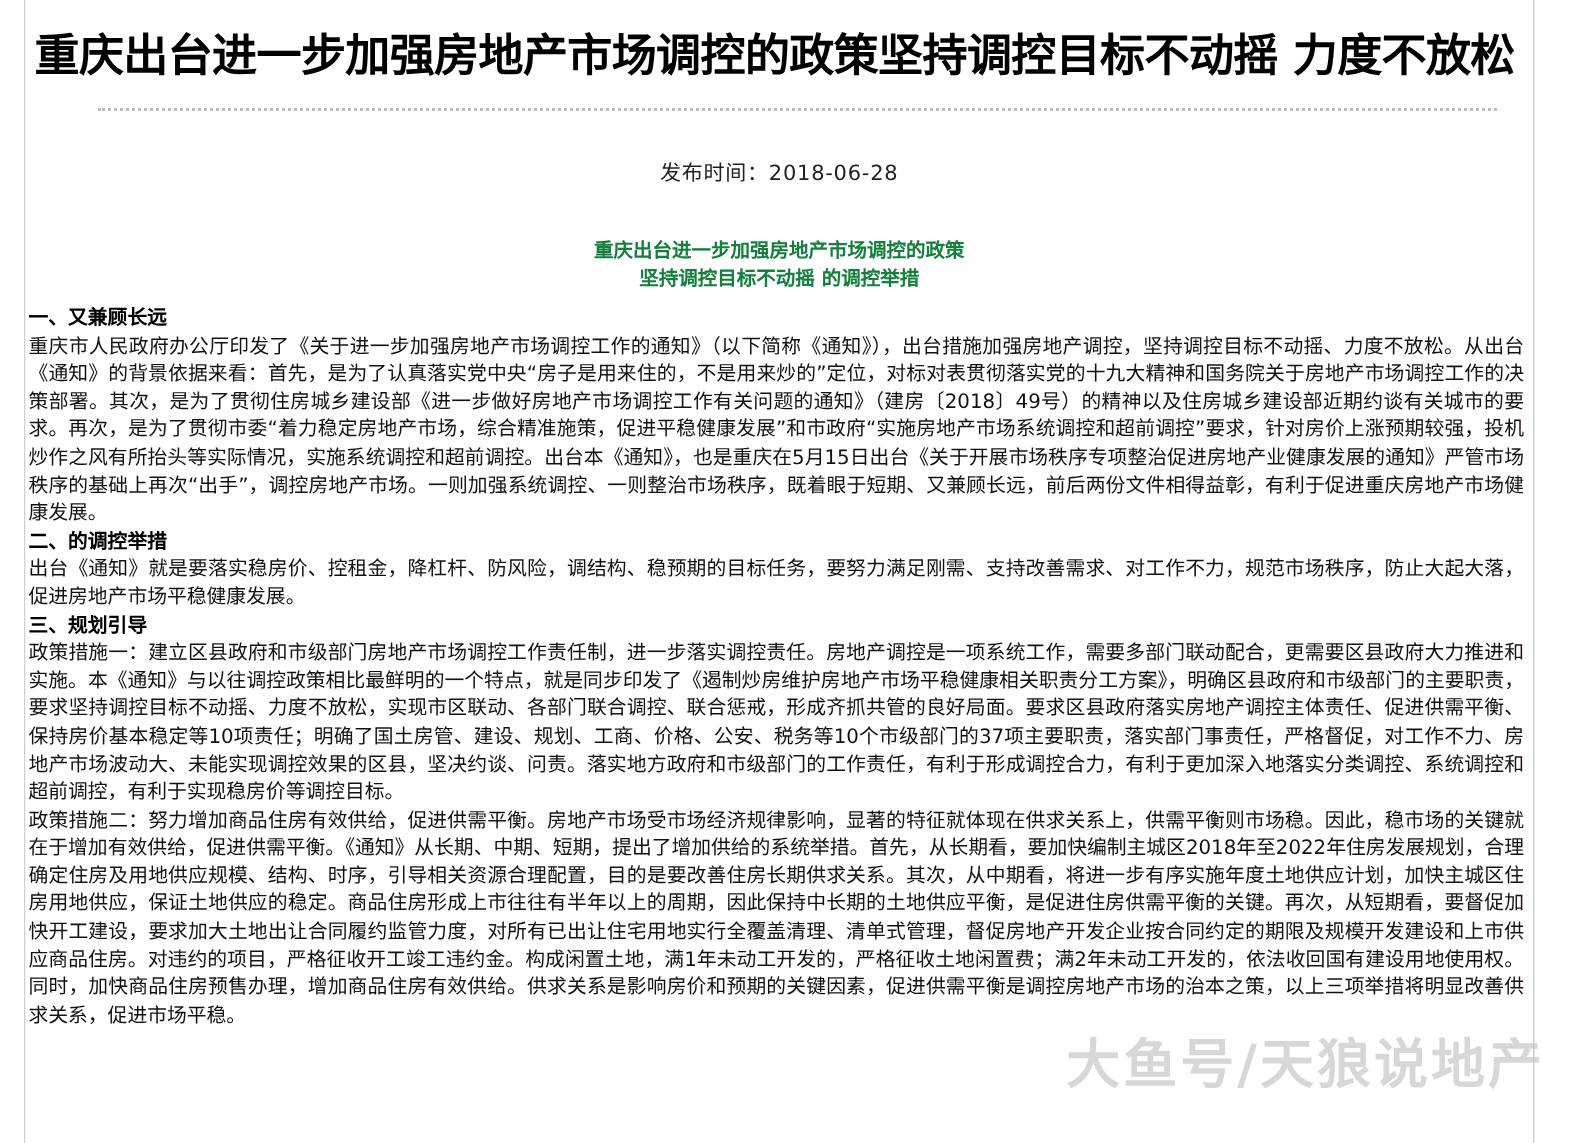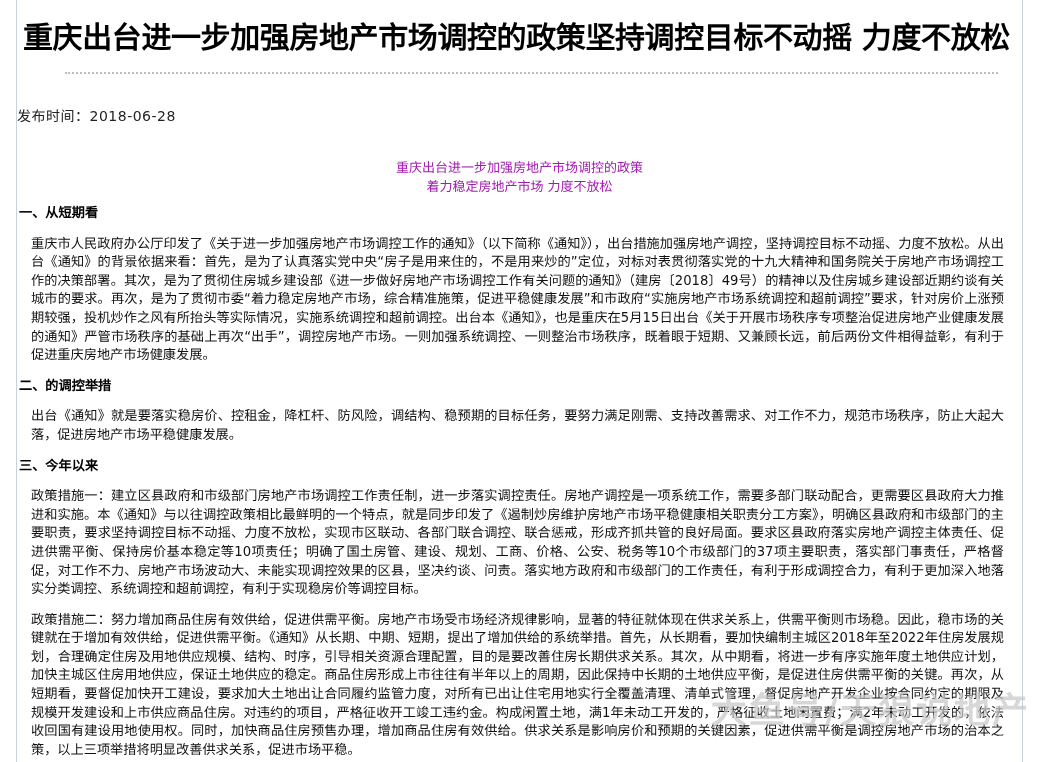--- a/index.html
+++ b/index.html
@@ -62,54 +62,55 @@
   .rule-dotted {
     margin: 14px 24px 0 48px;
     height: 0;
     border-top: 2px dotted #b9bfc4;
   }
 
   
   .publish-time {
     margin: 0;
     padding: 32px 0 0 0;
+    text-align: center;
     font-size: 14px;
     line-height: 20px;
     color: #222222;
     letter-spacing: 0.5px;
   }
 
   
   .subtitle-block {
     padding: 32px 0 0 0;
     text-align: center;
   }
   .subtitle-line {
     font-size: 13px;
     line-height: 19px;
-    color: #a21caf;
-    font-weight: 400;
+    color: #15803d;
+    font-weight: 700;
   }
 
   
   .body-text {
     padding: 8px 6px 0 2px;
   }
   .section-heading {
     font-size: 13.2px;
     line-height: 18.6px;
     color: #000000;
     font-weight: 600;
     margin: 0;
   }
   .para {
     font-size: 13.2px;
     line-height: 18.6px;
     color: #111111;
-    margin: 12px;
+    margin: 0;
     text-align: justify;
     text-justify: inter-ideograph;
     word-break: break-all;
   }
 
   
   .watermark {
     position: absolute;
     right: 18px;
     bottom: 36px;
@@ -135,32 +136,32 @@
   <div class="content">
 
     <h1 class="headline">重庆出台进一步加强房地产市场调控的政策坚持调控目标不动摇 力度不放松</h1>
 
     <div class="rule-dotted"></div>
 
     <div class="publish-time">发布时间：2018-06-28</div>
 
     <div class="subtitle-block">
       <div class="subtitle-line">重庆出台进一步加强房地产市场调控的政策</div>
-      <div class="subtitle-line">着力稳定房地产市场 力度不放松</div>
+      <div class="subtitle-line">坚持调控目标不动摇 的调控举措</div>
     </div>
 
     <div class="body-text">
 
-      <p class="section-heading">一、从短期看</p>
+      <p class="section-heading">一、又兼顾长远</p>
       <p class="para">重庆市人民政府办公厅印发了《关于进一步加强房地产市场调控工作的通知》（以下简称《通知》），出台措施加强房地产调控，坚持调控目标不动摇、力度不放松。从出台《通知》的背景依据来看：首先，是为了认真落实党中央“房子是用来住的，不是用来炒的”定位，对标对表贯彻落实党的十九大精神和国务院关于房地产市场调控工作的决策部署。其次，是为了贯彻住房城乡建设部《进一步做好房地产市场调控工作有关问题的通知》（建房〔2018〕49号）的精神以及住房城乡建设部近期约谈有关城市的要求。再次，是为了贯彻市委“着力稳定房地产市场，综合精准施策，促进平稳健康发展”和市政府“实施房地产市场系统调控和超前调控”要求，针对房价上涨预期较强，投机炒作之风有所抬头等实际情况，实施系统调控和超前调控。出台本《通知》，也是重庆在5月15日出台《关于开展市场秩序专项整治促进房地产业健康发展的通知》严管市场秩序的基础上再次“出手”，调控房地产市场。一则加强系统调控、一则整治市场秩序，既着眼于短期、又兼顾长远，前后两份文件相得益彰，有利于促进重庆房地产市场健康发展。</p>
 
       <p class="section-heading">二、的调控举措</p>
       <p class="para">出台《通知》就是要落实稳房价、控租金，降杠杆、防风险，调结构、稳预期的目标任务，要努力满足刚需、支持改善需求、对工作不力，规范市场秩序，防止大起大落，促进房地产市场平稳健康发展。</p>
 
-      <p class="section-heading">三、今年以来</p>
+      <p class="section-heading">三、规划引导</p>
       <p class="para">政策措施一：建立区县政府和市级部门房地产市场调控工作责任制，进一步落实调控责任。房地产调控是一项系统工作，需要多部门联动配合，更需要区县政府大力推进和实施。本《通知》与以往调控政策相比最鲜明的一个特点，就是同步印发了《遏制炒房维护房地产市场平稳健康相关职责分工方案》，明确区县政府和市级部门的主要职责，要求坚持调控目标不动摇、力度不放松，实现市区联动、各部门联合调控、联合惩戒，形成齐抓共管的良好局面。要求区县政府落实房地产调控主体责任、促进供需平衡、保持房价基本稳定等10项责任；明确了国土房管、建设、规划、工商、价格、公安、税务等10个市级部门的37项主要职责，落实部门事责任，严格督促，对工作不力、房地产市场波动大、未能实现调控效果的区县，坚决约谈、问责。落实地方政府和市级部门的工作责任，有利于形成调控合力，有利于更加深入地落实分类调控、系统调控和超前调控，有利于实现稳房价等调控目标。</p>
       <p class="para">政策措施二：努力增加商品住房有效供给，促进供需平衡。房地产市场受市场经济规律影响，显著的特征就体现在供求关系上，供需平衡则市场稳。因此，稳市场的关键就在于增加有效供给，促进供需平衡。《通知》从长期、中期、短期，提出了增加供给的系统举措。首先，从长期看，要加快编制主城区2018年至2022年住房发展规划，合理确定住房及用地供应规模、结构、时序，引导相关资源合理配置，目的是要改善住房长期供求关系。其次，从中期看，将进一步有序实施年度土地供应计划，加快主城区住房用地供应，保证土地供应的稳定。商品住房形成上市往往有半年以上的周期，因此保持中长期的土地供应平衡，是促进住房供需平衡的关键。再次，从短期看，要督促加快开工建设，要求加大土地出让合同履约监管力度，对所有已出让住宅用地实行全覆盖清理、清单式管理，督促房地产开发企业按合同约定的期限及规模开发建设和上市供应商品住房。对违约的项目，严格征收开工竣工违约金。构成闲置土地，满1年未动工开发的，严格征收土地闲置费；满2年未动工开发的，依法收回国有建设用地使用权。同时，加快商品住房预售办理，增加商品住房有效供给。供求关系是影响房价和预期的关键因素，促进供需平衡是调控房地产市场的治本之策，以上三项举措将明显改善供求关系，促进市场平稳。</p>
 
     </div>
   </div>
 
   <div class="watermark">大鱼号/天狼说地产</div>
 
 </div>
 

